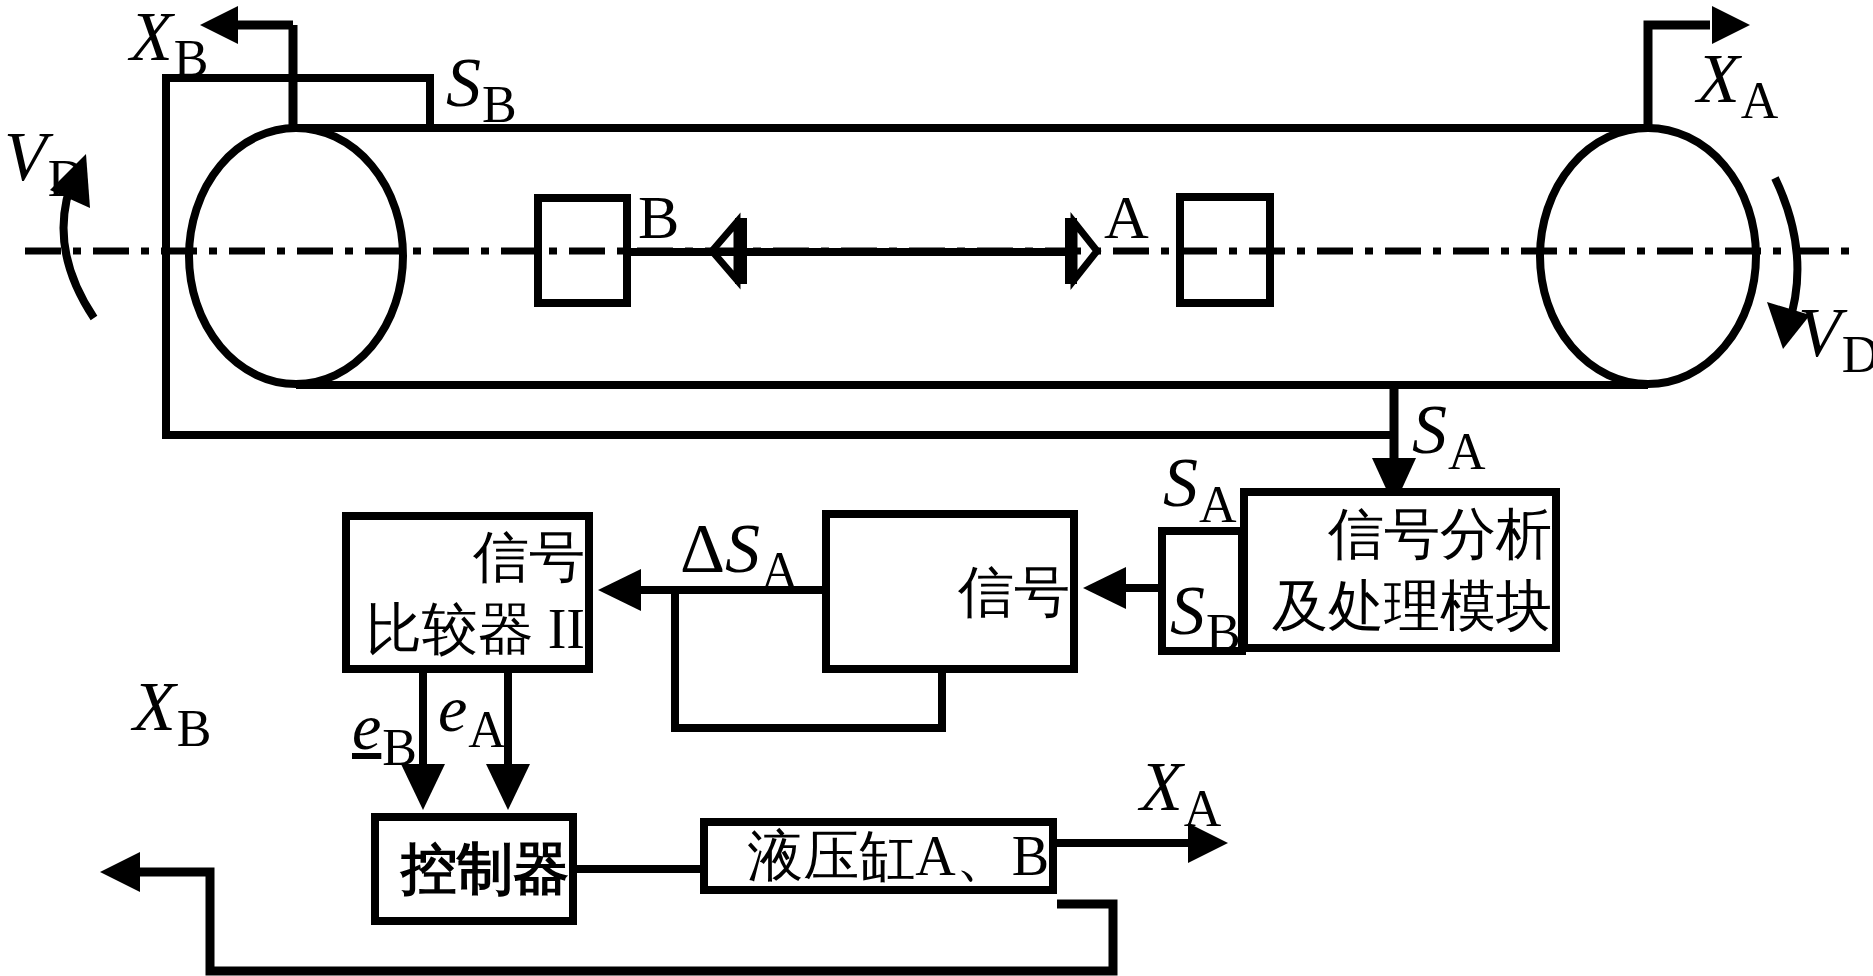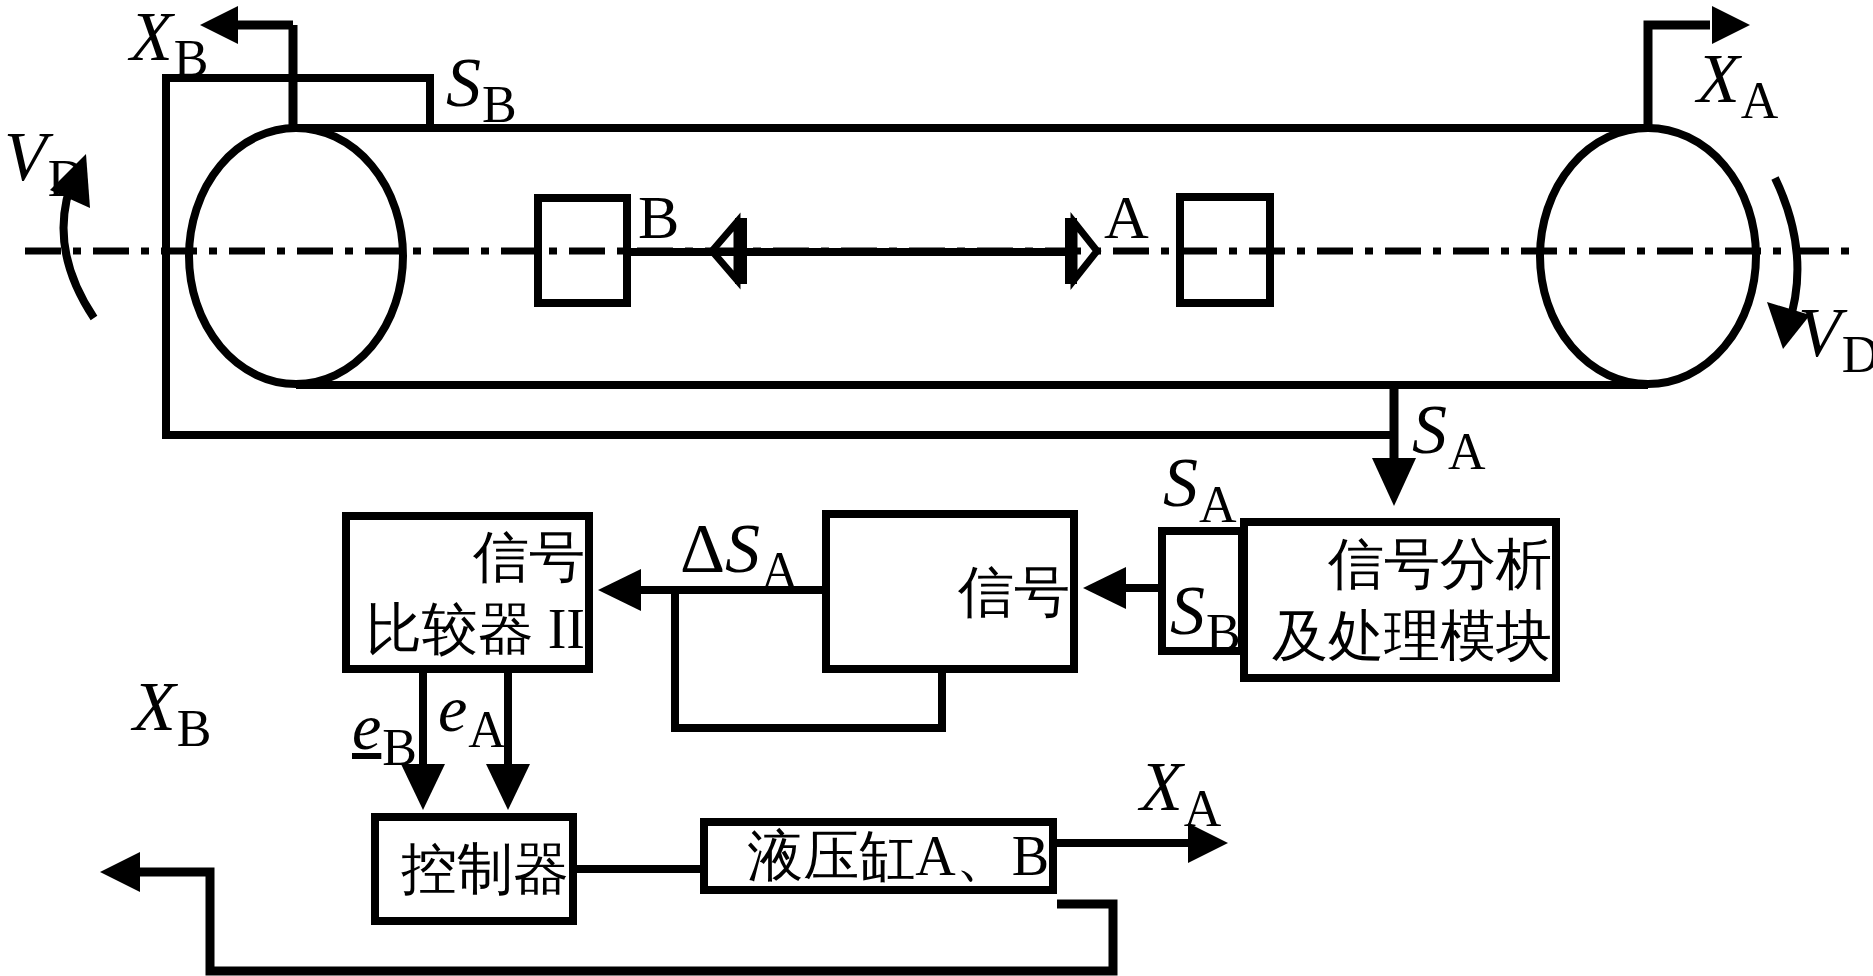--- a/index.html
+++ b/index.html
@@ -108,37 +108,37 @@
 
     <line x1="576" y1="869" x2="700" y2="869" stroke="#000" stroke-width="8"></line>
 
     <line x1="1057" y1="843" x2="1192" y2="843" stroke="#000" stroke-width="8"></line>
     <polygon points="1228,843 1188,823 1188,863" fill="#000"></polygon>
 
     <polyline points="1057,904 1113,904 1113,971 210,971 210,872 135,872" fill="none" stroke="#000" stroke-width="9"></polyline>
     <polygon points="100,872 140,852 140,892" fill="#000"></polygon>
   </svg>
 
-  <div class="bbox" style="left:1240px;top:518px;width:320px;height:164px;">
+  <div class="bbox" style="left:1240px;top:488px;width:320px;height:164px;">
     <div>信号分析</div>
     <div>及处理模块</div>
   </div>
 
   <div class="busbox" style="left:1158px;top:527px;width:88px;height:128px;"></div>
 
   <div class="bbox" style="left:822px;top:510px;width:256px;height:163px;">
     <div>信号</div>
   </div>
 
   <div class="bbox" style="left:342px;top:512px;width:251px;height:161px;">
     <div>信号</div>
     <div>比较器 II</div>
   </div>
 
-  <div class="bbox" style="left:371px;top:813px;width:206px;height:112px;">
+  <div class="bbox" style="left:371px;top:813px;width:206px;height:112px;font-weight:bold;">
     <div>控制器</div>
   </div>
 
   <div class="bbox" style="left:700px;top:818px;width:357px;height:76px;">
     <div>液压缸A、B</div>
   </div>
 
   <div class="mlabel" style="left:130px;top:2px;">
     <span class="mi">X</span><span class="msub">B</span>
   </div>

